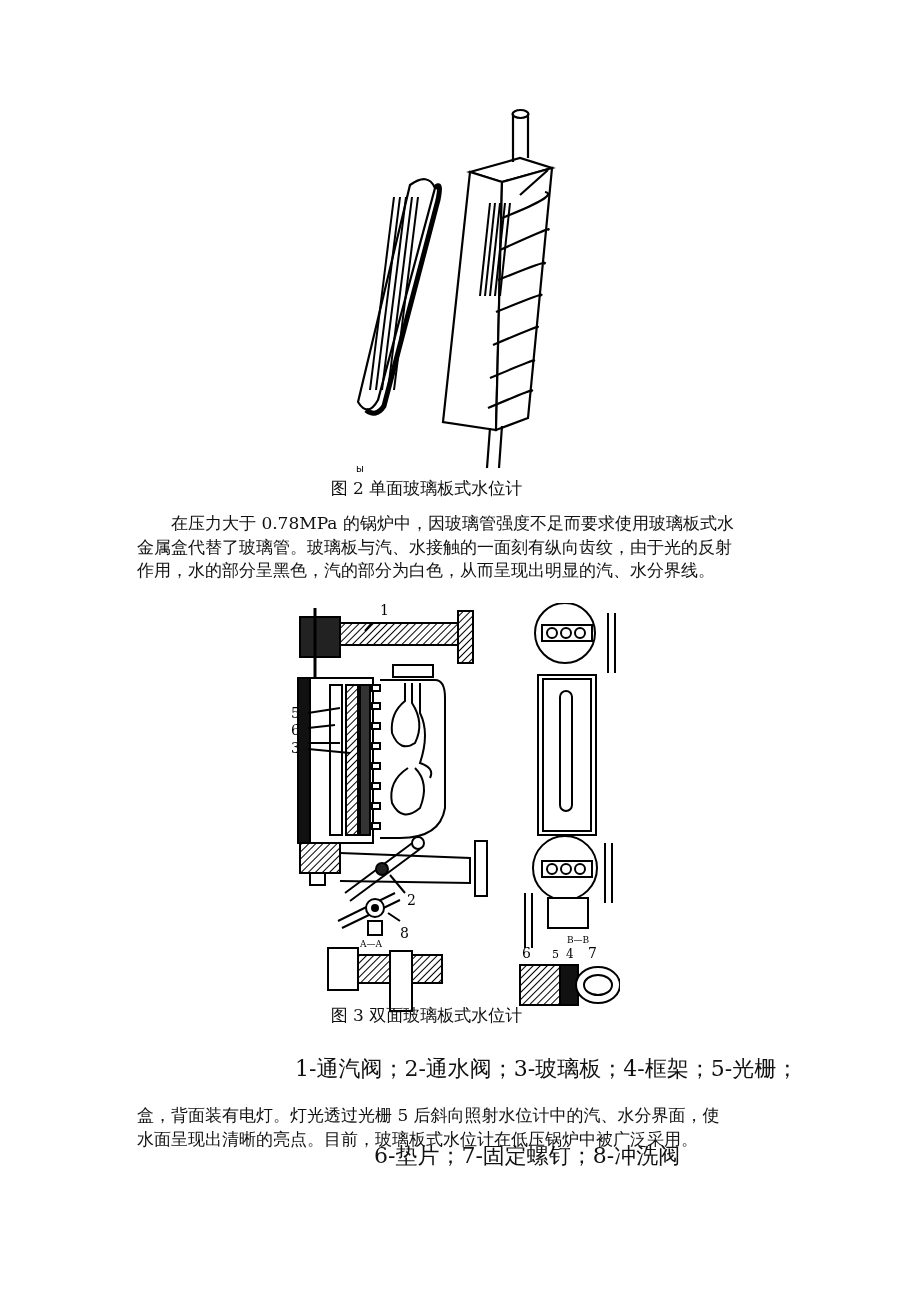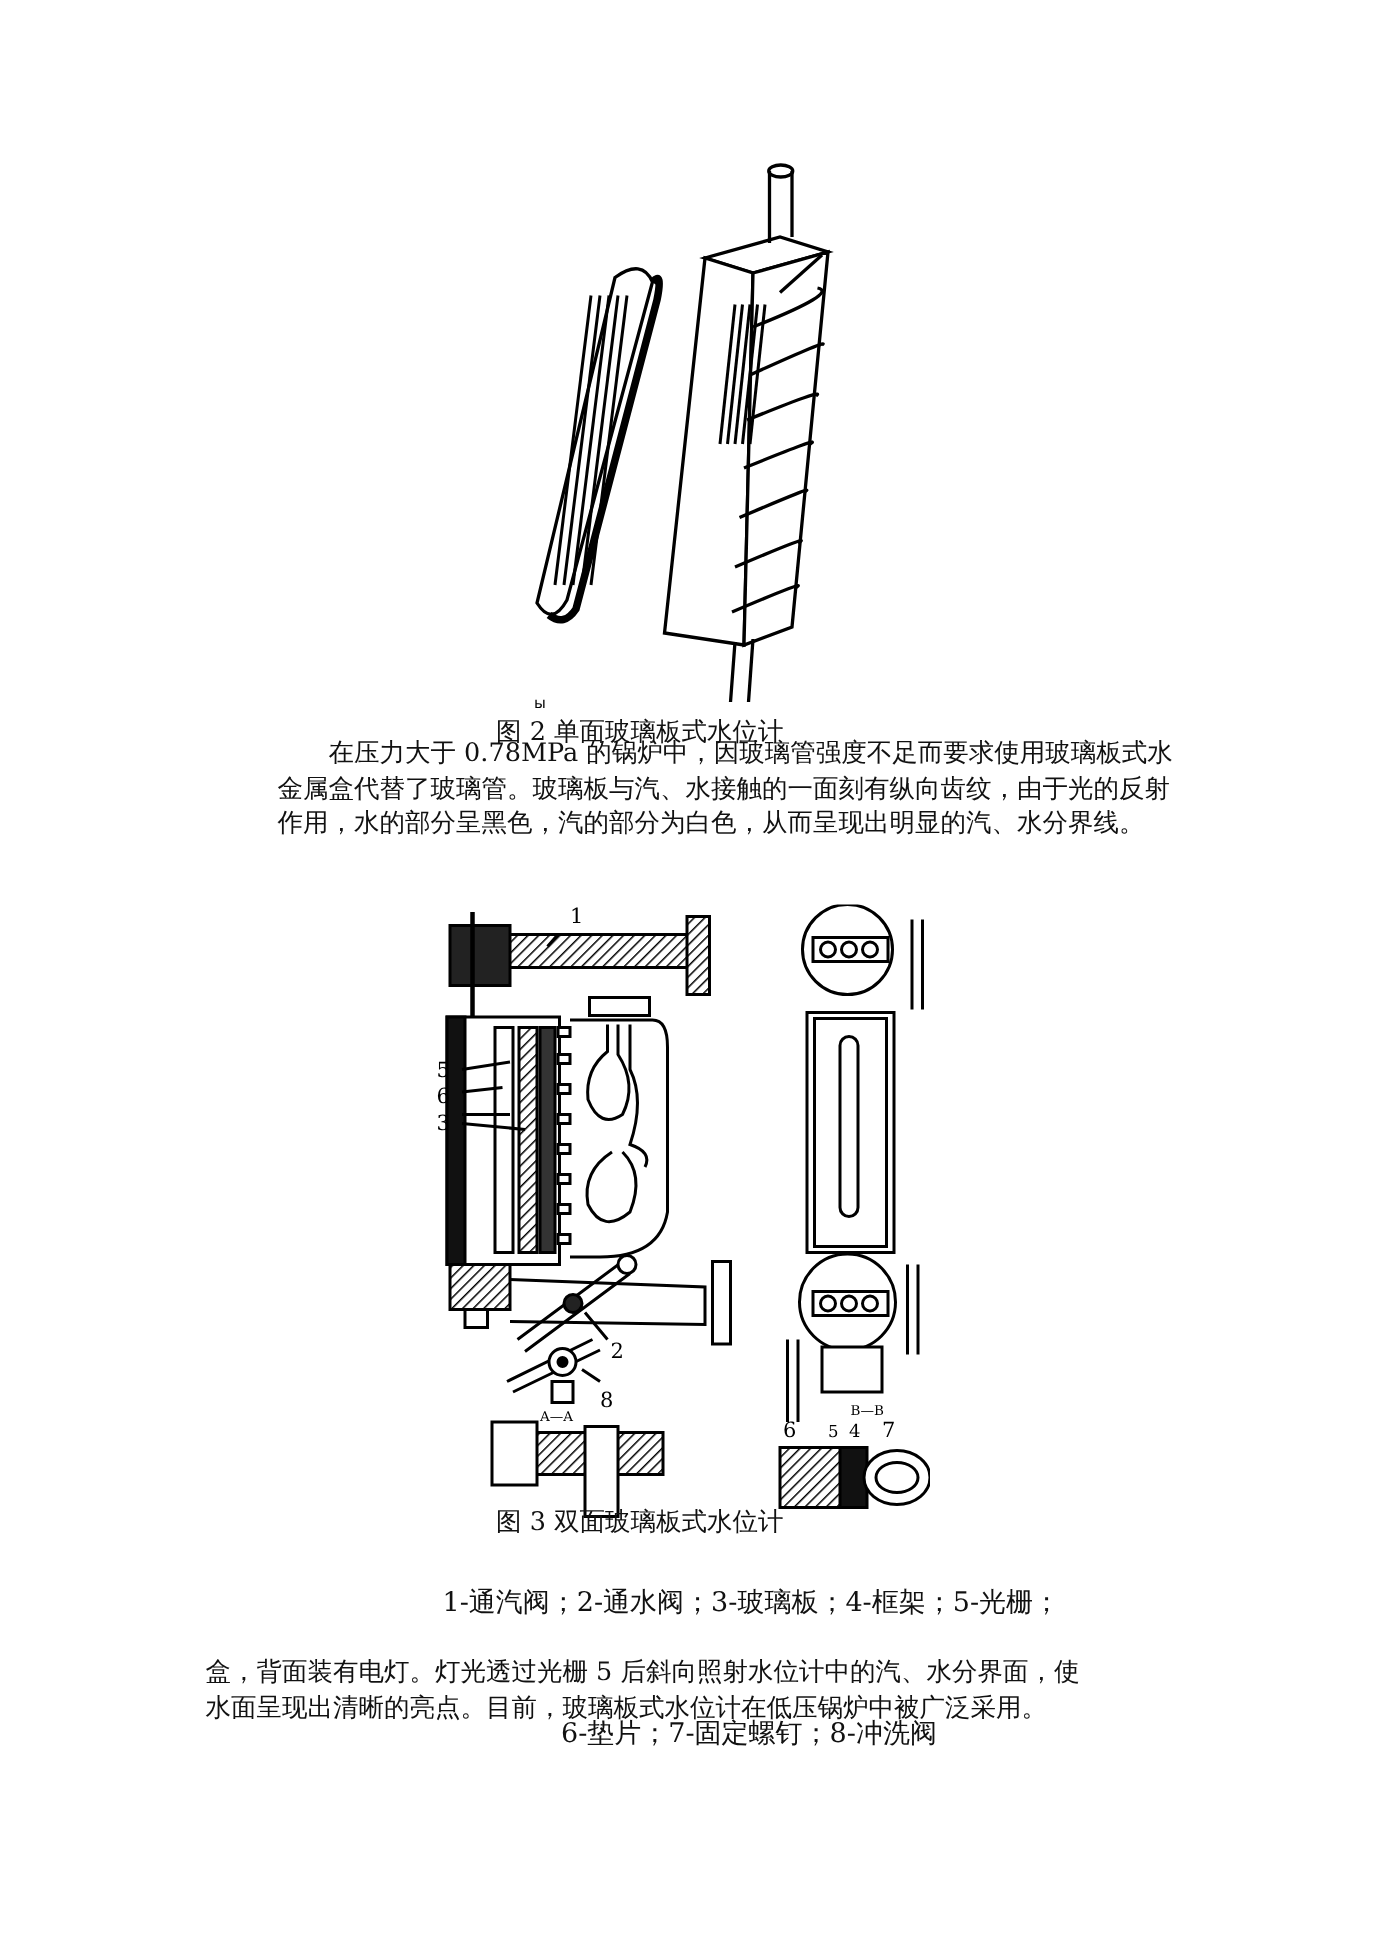--- a/index.html
+++ b/index.html
@@ -3,21 +3,21 @@
 <meta charset="utf-8">
 <style>
   html, body { margin:0; padding:0; background:#ffffff; }
   body { width:920px; height:1301px; position:relative; overflow:hidden;
          font-family:"DejaVu Serif","Liberation Serif",serif; color:#111; }
   .fig { position:absolute; }
   .caption { position:absolute; left:0; width:853px; text-align:center; font-size:17px; line-height:22px; }
   .para { position:absolute; left:137px; width:650px; font-size:17px; line-height:23.5px; text-align:justify; }
   .para p { margin:0; }
   .indent { text-indent:34px; }
-  .legend { position:absolute; font-size:18px; line-height:23px; }
+  .legend { position:absolute; font-size:22px; line-height:23px; }
 </style>
 </head>
 <body>
 
 <div class="fig" style="left:350px;top:100px;width:230px;height:375px;">
   <svg width="230" height="375" viewBox="0 0 230 375">
     <g fill="none" stroke="#000" stroke-width="2.2">
 
       <path d="M60,85 Q78,72 85,88 L28,300 Q18,318 8,302 Z" fill="#fff"></path>
       <path d="M85,88 Q92,80 88,100 L34,306 Q26,318 16,310" stroke-width="5"></path>
@@ -48,21 +48,21 @@
 
       <path d="M152,118 Q210,95 195,92 M150,150 Q205,125 198,130 M148,180 Q202,158 194,164 M146,212 Q200,190 190,196 M143,245 Q197,222 186,228 M140,278 Q194,255 182,262 M138,308 Q192,285 180,292"></path>
       <path d="M170,95 L198,70"></path>
     </g>
     <text x="6" y="372" font-size="10" font-family="DejaVu Sans, sans-serif">ы</text>
   </svg>
 </div>
 
 <div class="caption" style="top:477px;">图 2 单面玻璃板式水位计</div>
 
-<div class="para" style="top:491px;margin-left:48px;">
+<div class="para" style="top:512px;">
   <p class="indent">在压力大于 0.78MPa 的锅炉中，因玻璃管强度不足而要求使用玻璃板式水</p>
   <p>金属盒代替了玻璃管。玻璃板与汽、水接触的一面刻有纵向齿纹，由于光的反射</p>
   <p>作用，水的部分呈黑色，汽的部分为白色，从而呈现出明显的汽、水分界线。</p>
 </div>
 
 <div class="fig" style="left:280px;top:603px;width:340px;height:410px;">
   <svg width="340" height="410" viewBox="0 0 340 410" font-family="DejaVu Serif, serif">
     <g fill="none" stroke="#000" stroke-width="2">
 
       <rect x="40" y="20" width="150" height="22" fill="url(#hatch)"></rect>

